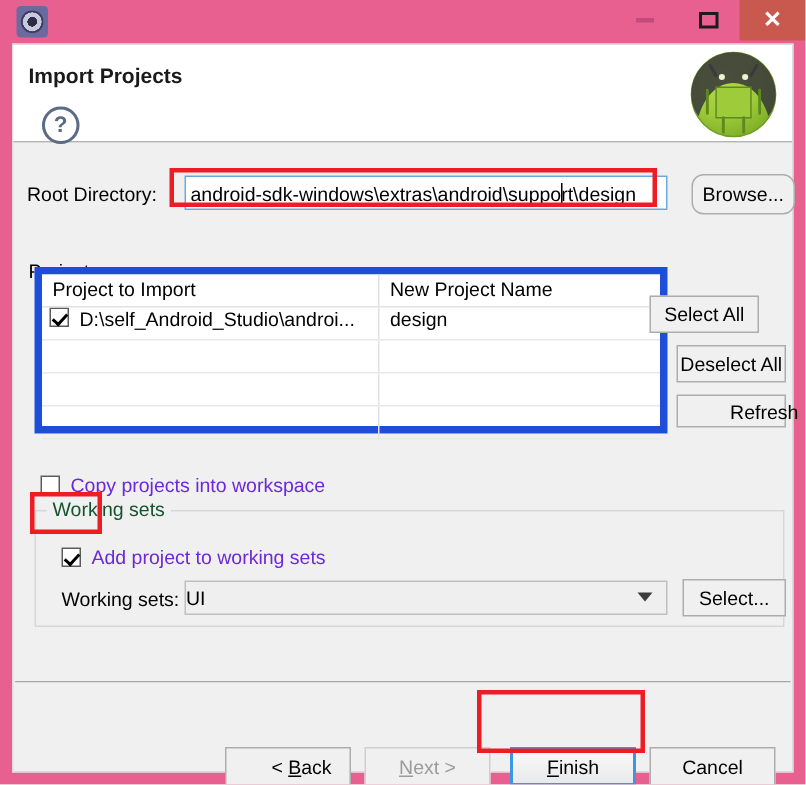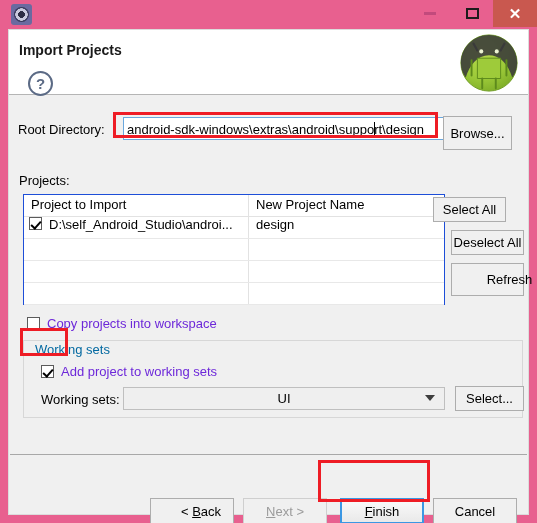--- a/index.html
+++ b/index.html
@@ -180,37 +180,37 @@
     font-size: 13px;
     color: #000000;
     display: flex;
     align-items: center;
     justify-content: center;
     cursor: default;
     user-select: none;
   }
   .btn.disabled { color: #9b9b9b; border-color: #cfcfcf; }
 
-  .btn-browse   { left: 434px; top: 86px;  width: 69px; height: 34px; }
+  .btn-browse   { left: 452px; top: 86px;  width: 69px; height: 27px; border-radius: 8px; }
   .btn-selectall{ left: 424px; top: 167px; width: 73px; height: 25px; }
   .btn-deselect { left: 442px; top: 200px; width: 73px; height: 25px; }
-  .btn-refresh  { left: 442px; top: 233px; width: 73px; height: 33px; padding-left: 44px; }
+  .btn-refresh  { left: 442px; top: 233px; width: 73px; height: 22px; padding-left: 44px; }
   .btn-select   { left: 446px; top: 356px; width: 69px; height: 25px; }
 
   .projects-label { left: 10px; top: 143px; }
 
   
   .table {
     position: absolute;
     left: 14px;
-    top: 164px;
+    top: 148px;
     width: 422px;
     height: 111px;
     background: #ffffff;
-    border: 1px solid #1d4ed8;
+    border: 5px solid #1d4ed8;
     box-sizing: border-box;
   }
   .table-head {
     display: flex;
     height: 21px;
     background: #ffffff;
     border-bottom: 1px solid #e2e2e2;
   }
   .th {
     font-size: 13px;
@@ -282,41 +282,39 @@
     border: 1px solid #d7d7d7;
     box-sizing: border-box;
   }
   .group-legend {
     position: absolute;
     left: 22px;
     top: 302px;
     background: #f0f0f0;
     padding: 0 4px;
     font-size: 13px;
-    color: #0369a1;
-    margin-top: 10px;
+    color: #14532d;
   }
 
   .ws-label { left: 32px; top: 362px; }
 
   .combo {
     position: absolute;
     left: 114px;
     top: 357px;
     width: 322px;
     height: 23px;
     background: #efefef;
     border: 1px solid #bfbfbf;
     box-sizing: border-box;
     font-size: 13px;
     color: #000;
     display: flex;
     align-items: center;
     padding-left: 0;
-    justify-content: center;
   }
   .combo .chev {
     position: absolute;
     right: 9px;
     top: 7px;
     width: 0; height: 0;
     border-left: 5px solid transparent;
     border-right: 5px solid transparent;
     border-top: 6px solid #3d3d3d;
   }

